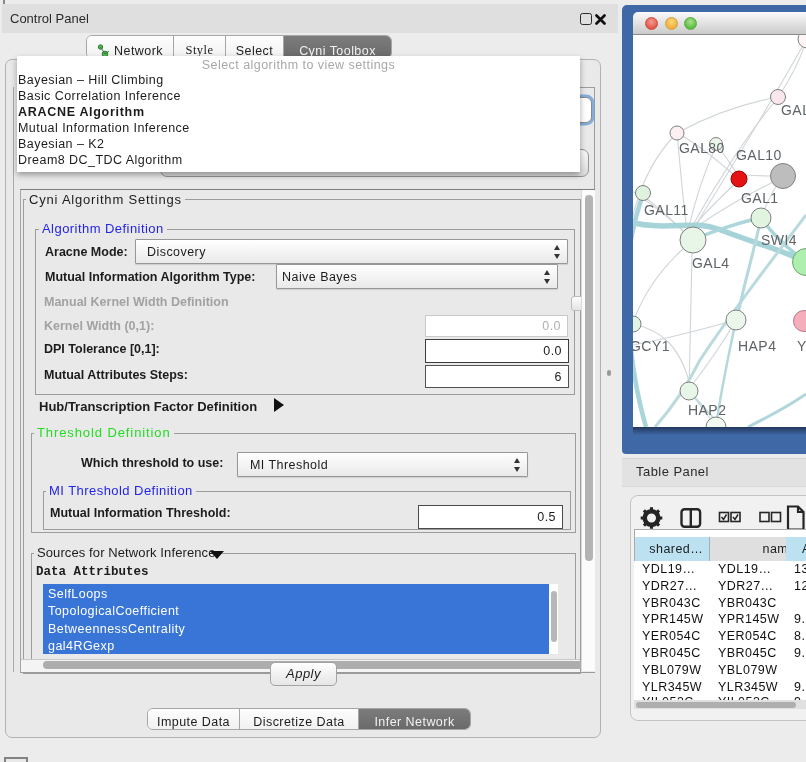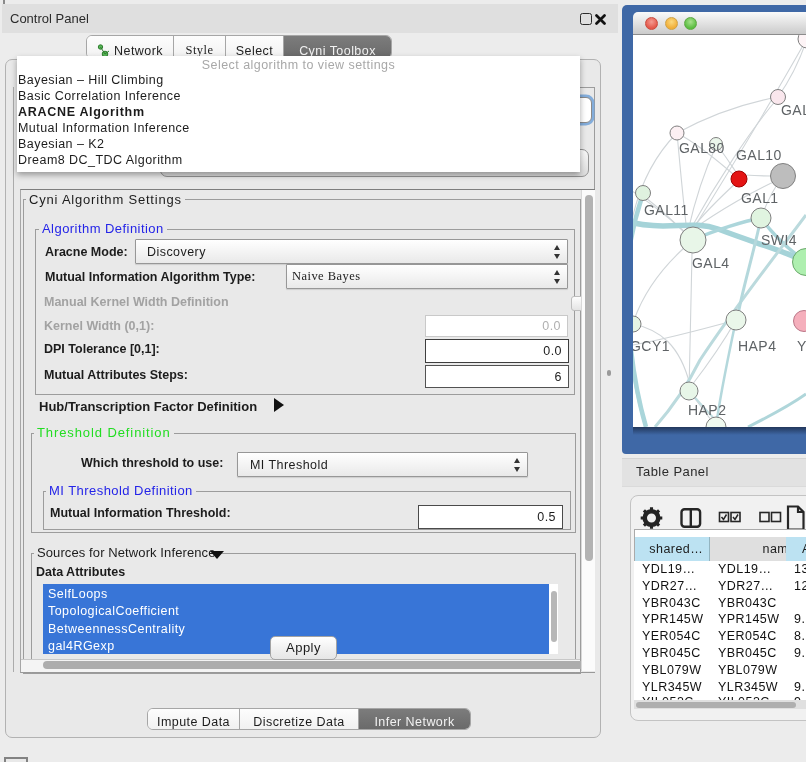--- a/index.html
+++ b/index.html
@@ -61,21 +61,21 @@
 <div class="grp" style="left:35px;top:229px;width:538px;height:164px;"></div>
 <div class="leg" style="left:39px;top:222px;color:#2424E8;">Algorithm Definition</div>
 
 <div class="a b" style="left:45px;top:245px;">Aracne Mode:</div>
 <div class="combo" style="left:135px;top:239px;width:431px;height:23px;">
     <div class="ct" style="left:11px;">Discovery</div>
     <div class="spin"></div>
   </div>
 
 <div class="a b" style="left:45px;top:270px;">Mutual Information Algorithm Type:</div>
-<div class="combo" style="left:286px;top:264px;width:280px;height:23px;font-family:Liberation Serif, serif;">
+<div class="combo" style="left:276px;top:264px;width:280px;height:23px;">
     <div class="ct" style="left:5px;">Naive Bayes</div>
     <div class="spin"></div>
   </div>
 
 <div class="a b gray" style="left:44px;top:295px;">Manual Kernel Width Definition</div>
 <div class="a" style="left:571px;top:296px;width:13px;height:13px;border-radius:3px;background:linear-gradient(#FDFDFD,#E4E4E4);border:1px solid #BDBDBD;"></div>
 
 <div class="a b gray" style="left:44px;top:319px;">Kernel Width (0,1):</div>
 <div class="fld" style="left:425px;top:315px;width:141px;height:20px;border:1px solid #C9C9C9;">
     <div class="v" style="color:#B0B0B0;">0.0</div>
@@ -106,37 +106,37 @@
 <div class="grp" style="left:43px;top:491px;width:526px;height:37px;"></div>
 <div class="leg" style="left:46px;top:484px;color:#2424E8;">MI Threshold Definition</div>
 <div class="a b" style="left:50px;top:506px;">Mutual Information Threshold:</div>
 <div class="fld" style="left:418px;top:505px;width:143px;height:22px;border:1px solid #4A4A4A;">
     <div class="v">0.5</div>
   </div>
 
 <div class="grp" style="left:31px;top:553px;width:543px;height:119px;"></div>
 <div class="leg" style="left:34px;top:546px;letter-spacing:0.1px;">Sources for Network Inference</div>
 <div class="a" style="left:210px;top:551px;width:0;height:0;border-top:8px solid #111;border-left:7px solid transparent;border-right:7px solid transparent;"></div>
-<div class="a b" style="left:36px;top:565px;">Data Attributes</div>
+<div class="a b" style="left:36px;top:565px;font-family:Liberation Mono, monospace;">Data Attributes</div>
 
 <div class="a" style="left:43px;top:584px;width:515px;height:70px;background:#fff;overflow:hidden;">
   <div class="a" style="left:0;top:0;width:506px;height:72px;background:#3875D7;"></div>
   <div class="a" style="left:5px;top:2.5px;color:#fff;">SelfLoops</div>
   <div class="a" style="left:5px;top:20px;color:#fff;">TopologicalCoefficient</div>
   <div class="a" style="left:5px;top:37.5px;color:#fff;">BetweennessCentrality</div>
   <div class="a" style="left:5px;top:55px;color:#fff;">gal4RGexp</div>
   <div class="a" style="left:507.5px;top:7px;width:6.5px;height:51px;border-radius:3px;background:#B7B7B7;"></div>
 </div>
 
 <div class="a" style="left:21px;top:659px;width:559px;height:12px;background:#F4F4F4;border-top:1px solid #C8C8C8;"></div>
 <div class="a" style="left:43px;top:661px;width:542px;height:8px;border-radius:4px;background:#ADADAD;"></div>
 <div class="a" style="left:581px;top:190px;width:13px;height:481px;background:#FBFBFB;border-left:1px solid #D8D8D8;"></div>
 <div class="a" style="left:584.5px;top:195px;width:8px;height:366px;border-radius:4px;background:#B3B3B3;"></div>
 
-<div class="a" style="left:270px;top:636px;width:65px;height:22px;border:1px solid #A3A3A3;border-radius:5px;background:linear-gradient(#FFFFFF,#EFEFEF 60%,#E6E6E6);text-align:center;line-height:22px;font-size:13px;">Apply</div>
+<div class="a" style="left:270px;top:662px;width:65px;height:22px;border:1px solid #A3A3A3;border-radius:5px;background:linear-gradient(#FFFFFF,#EFEFEF 60%,#E6E6E6);text-align:center;line-height:22px;font-size:13px;font-style:italic;">Apply</div>
 
 <div class="tabseg" style="left:147px;top:708px;height:20px;font-size:12.5px;">
   <div class="t" style="width:91px;">Impute Data</div>
   <div class="t" style="width:118px;">Discretize Data</div>
   <div class="t sel" style="width:111px;">Infer Network</div>
 </div>
 
 <div class="a" style="left:4px;top:757px;width:20px;height:12px;border:2px solid #828282;background:#E9E9E9;"></div>
 
 <div class="a" style="left:17px;top:56px;width:563px;height:116px;background:#fff;box-shadow:0 3px 6px rgba(0,0,0,0.35);"></div>

